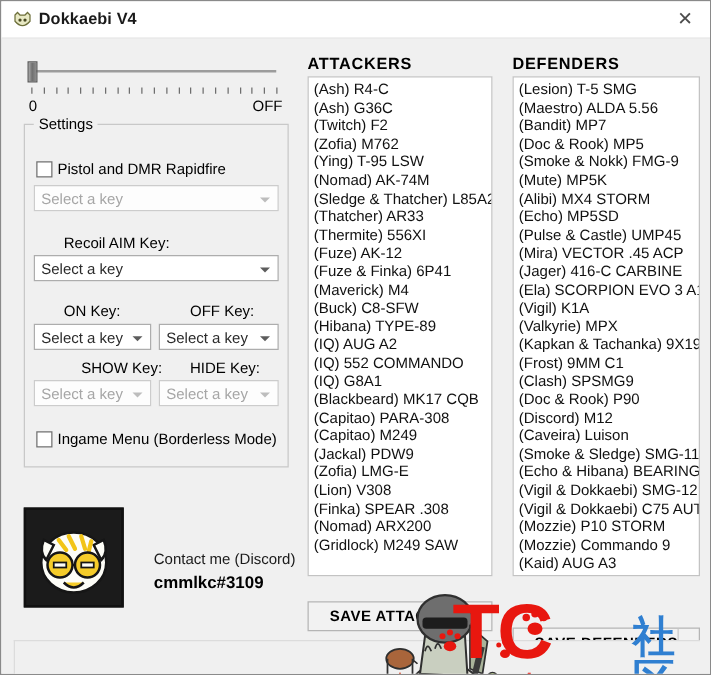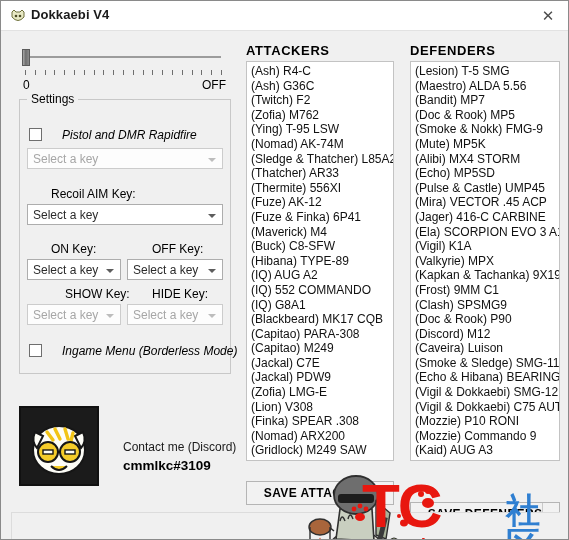--- a/index.html
+++ b/index.html
@@ -119,22 +119,22 @@
     left: 26px; top: 61px;
     background: #f0f0f0;
     padding: 0 4px;
     font-size: 12px;
     color: #000;
   }
 
   .chk-row {
     position: absolute;
     display: flex;
-    gap: 20px;
-    font-style: italic;
+    align-items: center;
+    gap: 4px;
   }
   .chkbox {
     width: 13px; height: 13px;
     border: 1px solid #6e6e6e;
     background: #fff;
     box-sizing: border-box;
     cursor: pointer;
     flex: 0 0 auto;
   }
   .chk-label {
@@ -447,21 +447,20 @@
         <div class="li">(Fuze &amp; Finka) 6P41</div>
         <div class="li">(Maverick) M4</div>
         <div class="li">(Buck) C8-SFW</div>
         <div class="li">(Hibana) TYPE-89</div>
         <div class="li">(IQ) AUG A2</div>
         <div class="li">(IQ) 552 COMMANDO</div>
         <div class="li">(IQ) G8A1</div>
         <div class="li">(Blackbeard) MK17 CQB</div>
         <div class="li">(Capitao) PARA-308</div>
         <div class="li">(Capitao) M249</div>
-        <div class="li">(Jackal) C7E</div>
         <div class="li">(Jackal) PDW9</div>
         <div class="li">(Zofia) LMG-E</div>
         <div class="li">(Lion) V308</div>
         <div class="li">(Finka) SPEAR .308</div>
         <div class="li">(Nomad) ARX200</div>
         <div class="li">(Gridlock) M249 SAW</div>
       </div>
     <div class="btn" style="left:245px; top:450px; width:148px;">
       <span class="btxt">SAVE ATTACKERS</span>
     </div>
@@ -485,21 +484,21 @@
         <div class="li">(Kapkan &amp; Tachanka) 9X19VSN</div>
         <div class="li">(Frost) 9MM C1</div>
         <div class="li">(Clash) SPSMG9</div>
         <div class="li">(Doc &amp; Rook) P90</div>
         <div class="li">(Discord) M12</div>
         <div class="li">(Caveira) Luison</div>
         <div class="li">(Smoke &amp; Sledge) SMG-11</div>
         <div class="li">(Echo &amp; Hibana) BEARING 9</div>
         <div class="li">(Vigil &amp; Dokkaebi) SMG-12</div>
         <div class="li">(Vigil &amp; Dokkaebi) C75 AUTO</div>
-        <div class="li">(Mozzie) P10 RONI</div>
+        <div class="li">(Mozzie) P10 STORM</div>
         <div class="li">(Mozzie) Commando 9</div>
         <div class="li">(Kaid) AUG A3</div>
       </div>
     <div class="btn" style="left:409px; top:450px; width:150px;margin-top:21px;">
       <span class="btxt">SAVE DEFENDERS</span>
       <span class="split"></span>
     </div>
 
     <div class="statusbar"></div>
 

